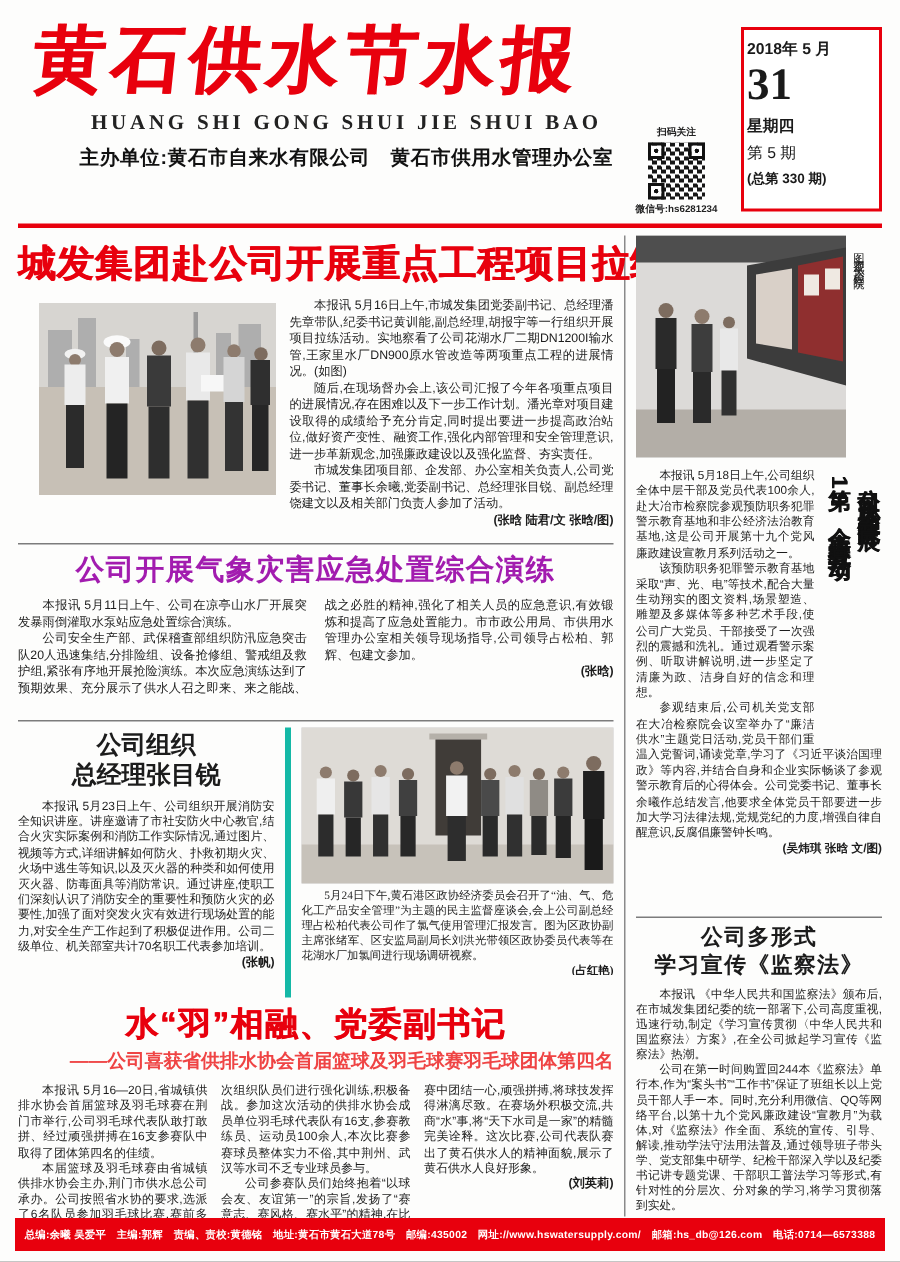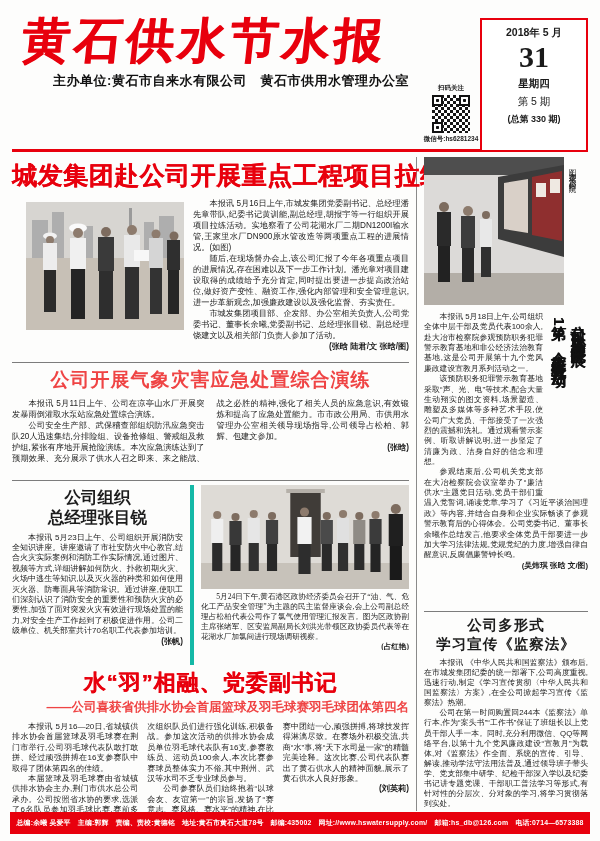--- a/index.html
+++ b/index.html
@@ -16,22 +16,22 @@
                  text-shadow:1px 0 #e8000d; padding-left:10px; }
   .pinyin { font-family:"Liberation Serif", serif; font-size:14px; letter-spacing:2.5px; color:#222;
             text-align:center; margin-top:8px; font-weight:600; }
   .sponsor { font-size:13px; font-weight:bold; color:#111; text-align:center; margin-top:5px; letter-spacing:0.5px; }
   .qr-block { position:absolute; right:104px; bottom:0; width:66px; text-align:center; font-size:6.5px; color:#222; font-weight:bold; }
   .qr { position:relative; width:38px; height:38px; margin:2px auto;
         background:repeating-conic-gradient(#161616 0% 25%, #ffffff 0% 50%) 0 0/6px 6px; }
   .qr i { position:absolute; width:11px; height:11px; border:2px solid #111;
           background:radial-gradient(#111 28%, #fff 32%); }
   .qr i.f1 { left:0; top:0; } .qr i.f2 { right:0; top:0; } .qr i.f3 { left:0; bottom:0; }
-  .date-box { position:absolute; right:0; top:10px; width:108px; border:2px solid #e8000d;
-              background:#fff; text-align:center; padding:6px 2px 24px; color:#1a1a1a; }
+  .date-box { position:absolute; right:0; top:10px; width:94px; border:2px solid #e8000d;
+              background:#fff; text-align:left; padding:6px 2px 13px; color:#1a1a1a; }
   .d1 { font-size:10.5px; font-weight:bold; }
   .d2 { font-size:30px; font-weight:900; line-height:1.15; font-family:"Liberation Serif", serif; }
   .d3 { font-size:10.5px; font-weight:bold; margin-top:2px; }
   .d4 { font-size:10.5px; font-weight:normal; margin-top:4px; }
   .d5 { font-size:9px; font-weight:bold; margin-top:4px; }
   .rule { height:3px; background:#e8000d; margin-top:5px; }
 
   
   .content { display:flex; margin-top:5px; height:654px; }
   .col-left { width:405px; padding-right:7px; border-right:1px solid #8a8a8a; }
@@ -40,21 +40,21 @@
   .headline { font-size:25px; font-weight:900; color:#e8000d; text-align:center;
               letter-spacing:0.5px; margin:2px 0 7px; text-shadow:0.6px 0 #e8000d; white-space:nowrap; }
   p { text-indent:2em; }
   .body-txt { font-size:8.2px; line-height:1.34; text-align:justify; }
   .byline { text-align:right; font-weight:bold; font-size:8.2px; }
 
   .lead { height:158px; overflow:hidden; }
   .photo1-wrap { float:left; width:158px; height:128px; margin:3px 9px 2px 14px; background:#ccc; }
   .hline { border-top:1px solid #7c7c7c; margin:5px 0 4px; }
 
-  .drill h2 { font-size:19px; font-weight:700; color:#ef4444; text-align:center; margin:1px 0 6px; letter-spacing:1px; }
+  .drill h2 { font-size:19px; font-weight:700; color:#a21caf; text-align:center; margin:1px 0 6px; letter-spacing:1px; }
   .twocol { columns:2; column-gap:12px; height:76px; overflow:hidden; }
 
   .row3 { display:flex; height:180px; margin-top:2px; }
   .fire { width:182px; border-right:4px solid #14b8a6; padding-right:7px; }
   .fire h2 { font-size:16.5px; font-weight:800; text-align:center; line-height:1.2; margin:3px 0 5px; }
   .fire-body { font-size:8px; line-height:1.3; text-align:justify; height:122px; overflow:hidden; }
   .photo2fig { flex:1; padding-left:7px; }
   .photo2-wrap { width:100%; height:104px; background:#ccc; }
   .photo2cap { font-size:7.6px; line-height:1.32; text-align:justify; margin-top:3px;
                font-family:"Liberation Serif", serif; height:58px; overflow:hidden; }
@@ -89,20 +89,21 @@
             font-size:6.9px; font-weight:bold; letter-spacing:0.2px; white-space:nowrap; }
 </style>
 </head>
 <body>
 
 <div class="page">
 
   <header class="masthead">
     <div class="mast-left">
       <div class="paper-title">黄石供水节水报</div>
+      <div class="pinyin">HUANG SHI GONG SHUI JIE SHUI BAO</div>
       <div class="sponsor">主办单位:黄石市自来水有限公司　黄石市供用水管理办公室</div>
     </div>
     <div class="qr-block">
       <div>扫码关注</div>
       <div class="qr">
           <i class="f1"></i>
           <i class="f2"></i>
           <i class="f3"></i>
         </div>
       <div>微信号:hs6281234</div>

